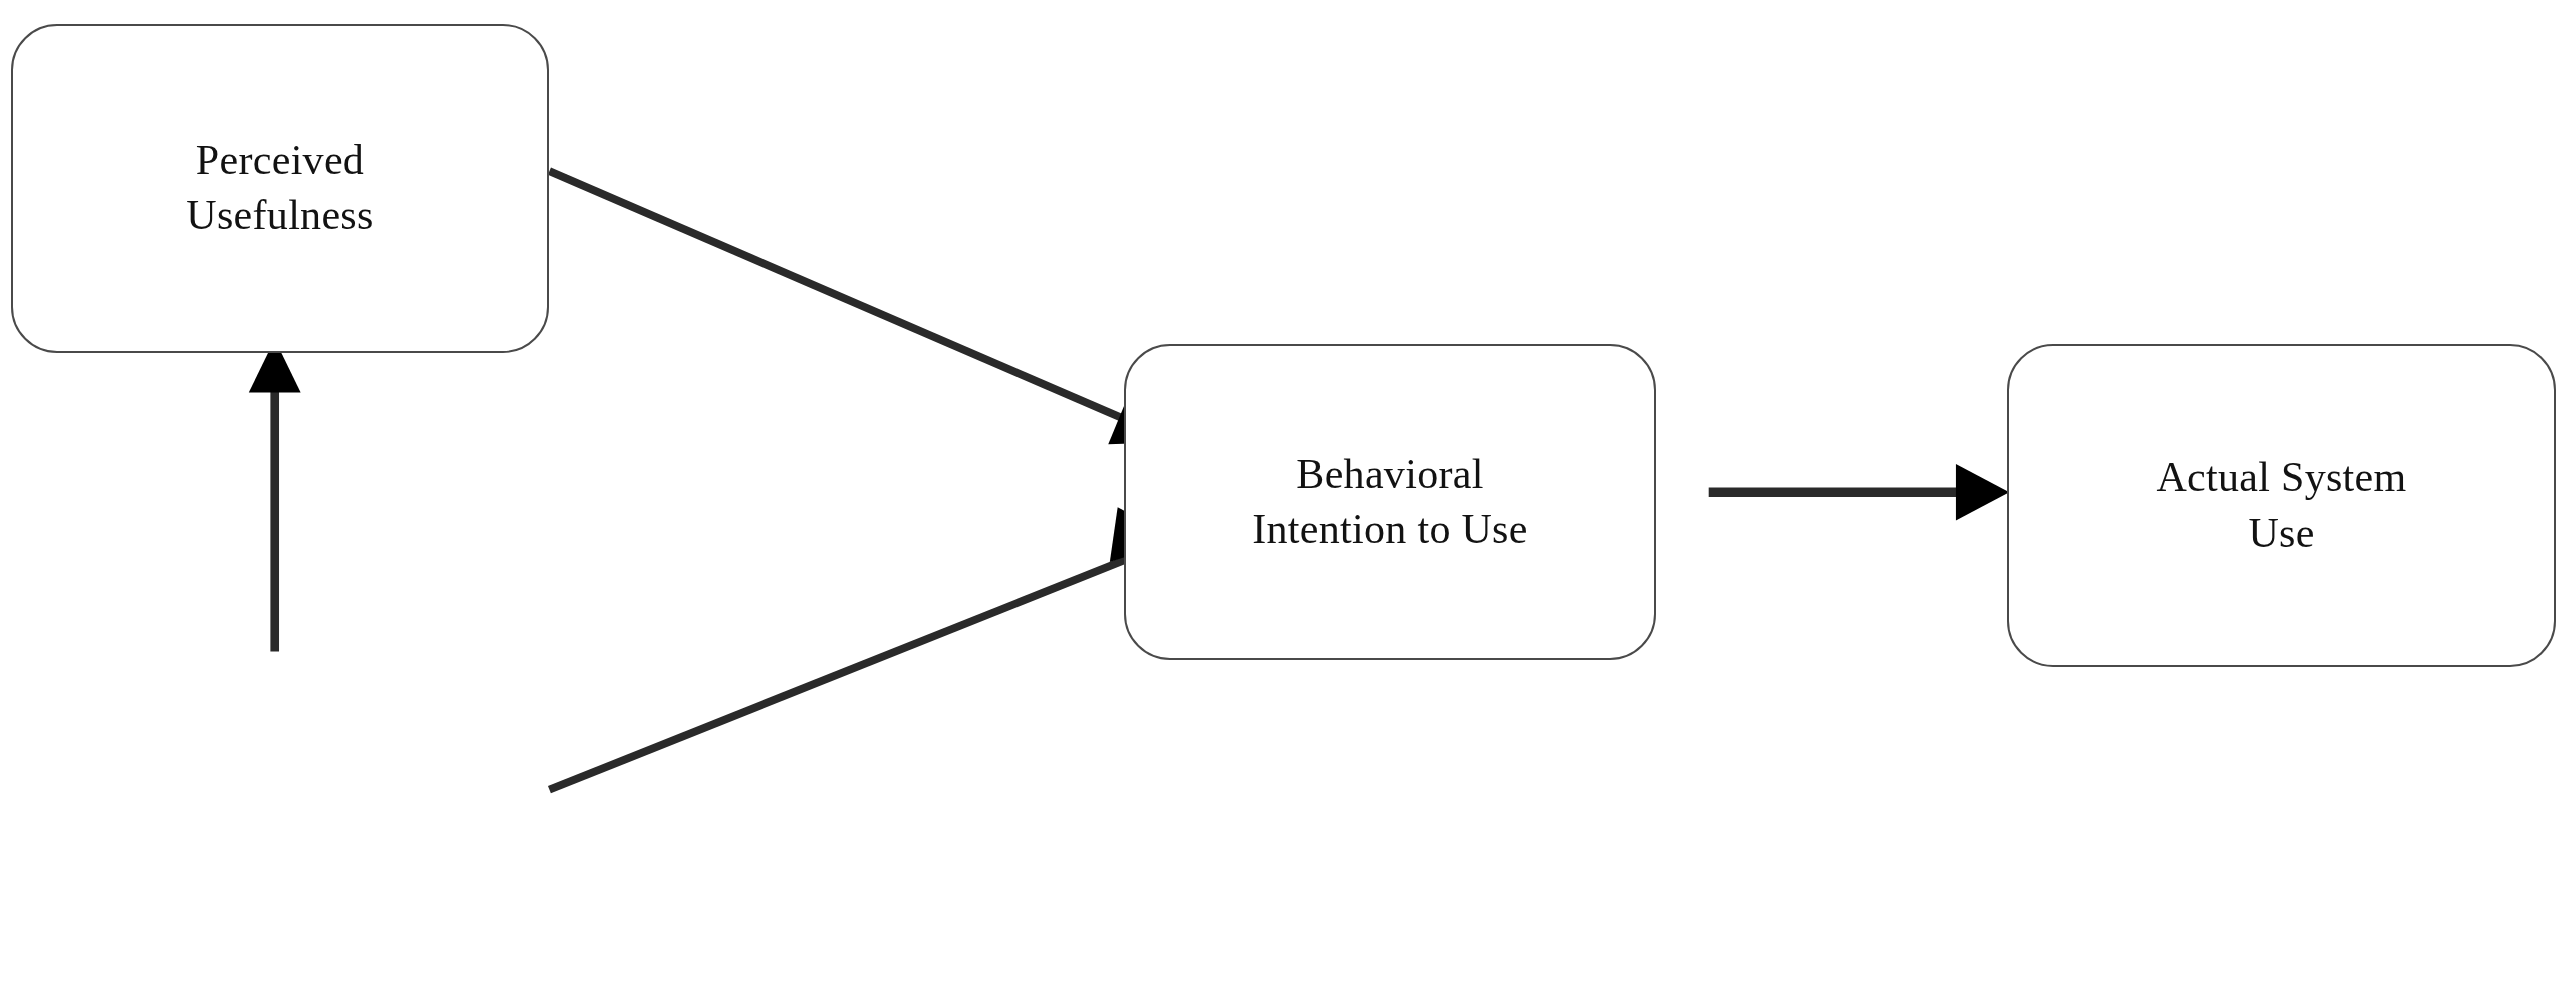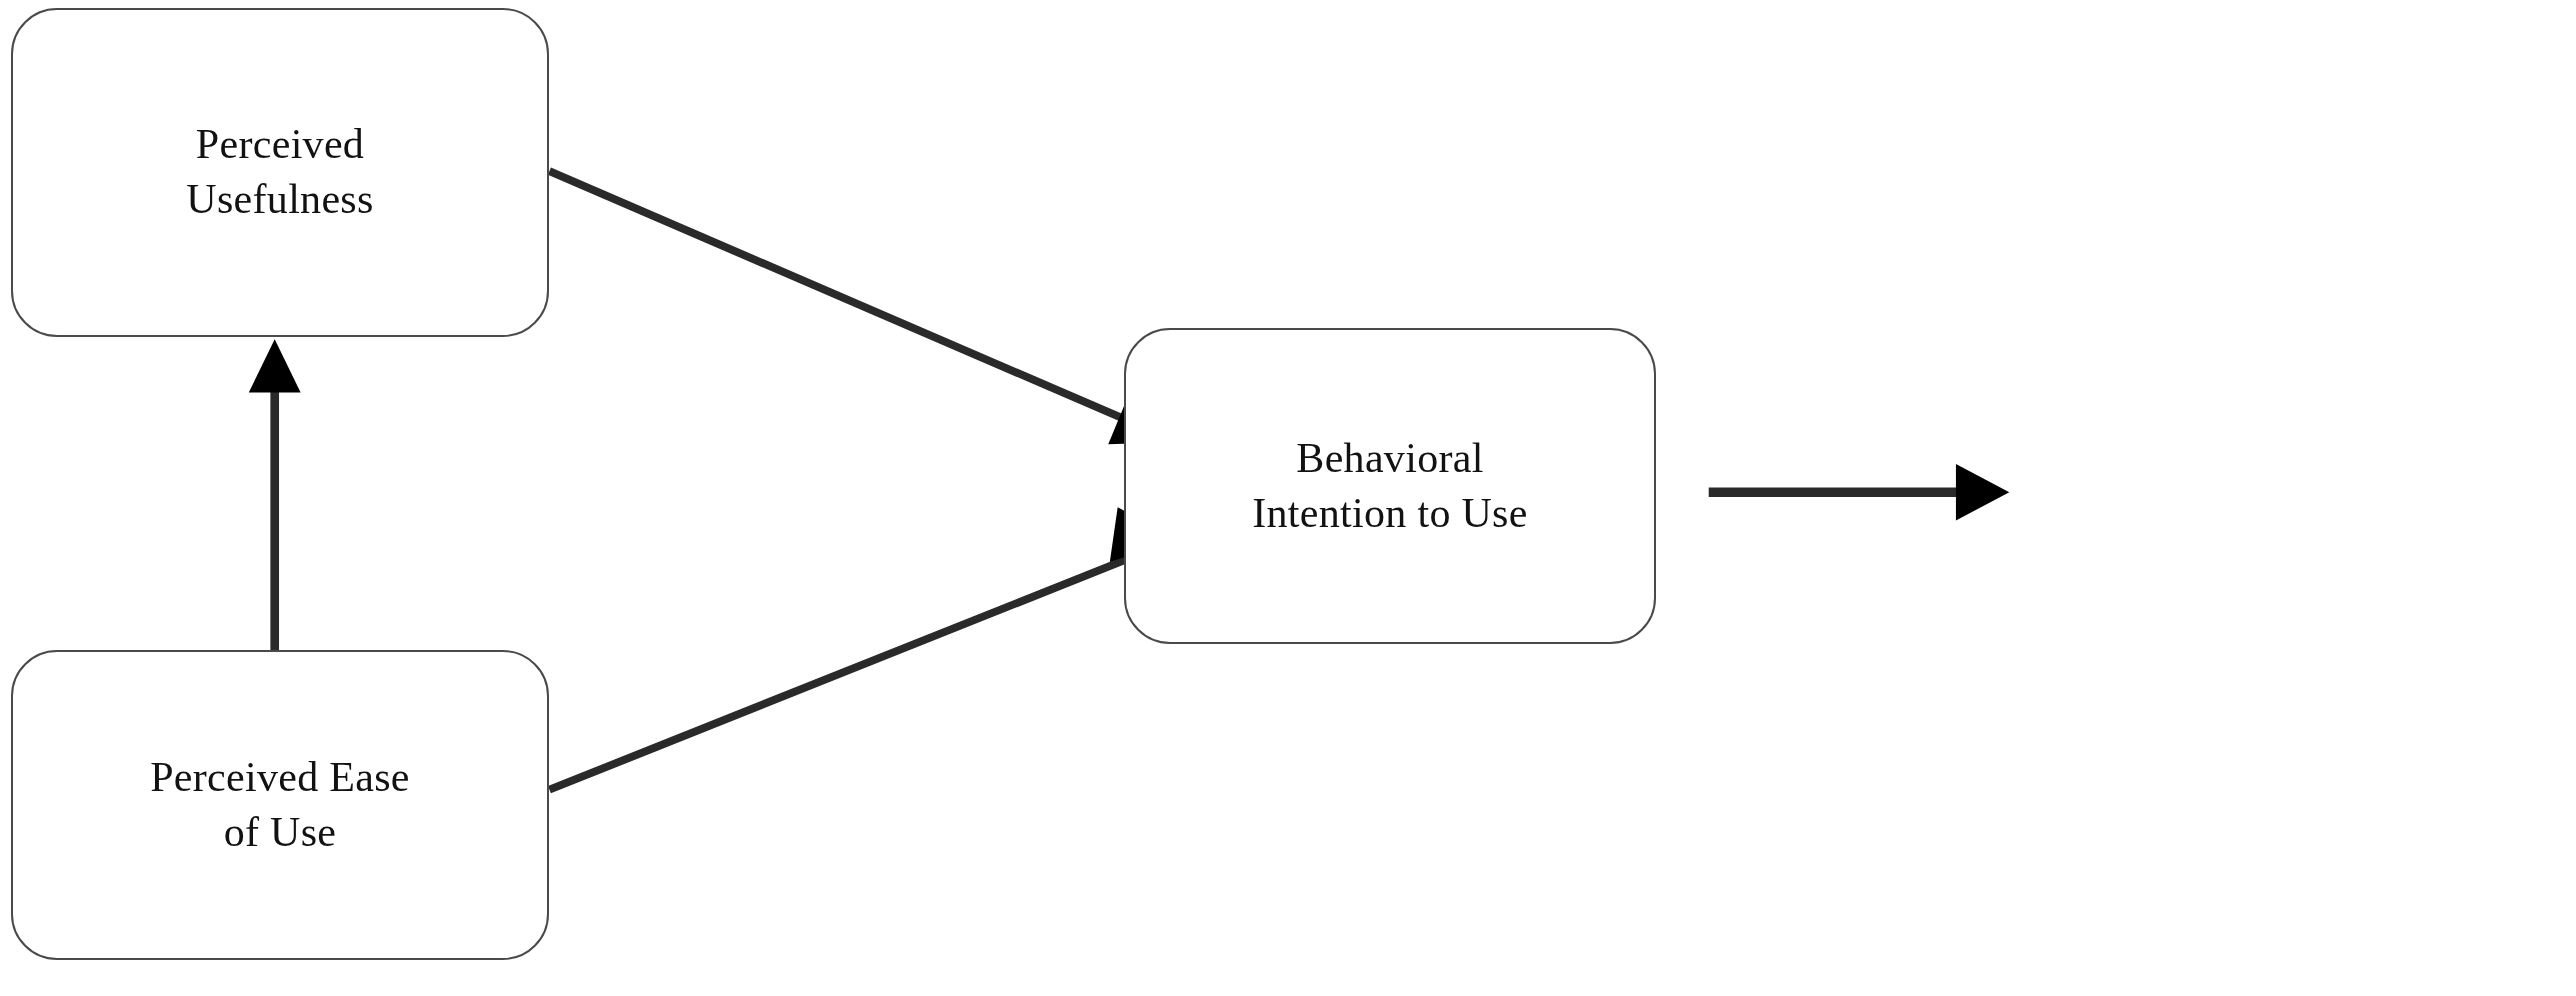--- a/index.html
+++ b/index.html
@@ -20,20 +20,21 @@
     position: absolute;
     box-sizing: border-box;
     background: #ffffff;
     border: 2.4px solid #4a4a4a;
     border-radius: 46px;
     display: flex;
     align-items: center;
     justify-content: center;
     text-align: center;
     z-index: 3;
+    margin-top: 16px;
   }
   .node-label {
     font-family: "Liberation Serif", "DejaVu Serif", serif;
     font-size: 42px;
     line-height: 1.32;
     color: #121212;
     letter-spacing: 0.3px;
     padding: 0 20.4px;
     white-space: pre-line;
   }
@@ -80,25 +81,25 @@
       <line x1="2177" y1="627" x2="2505" y2="627" stroke-width="12"></line>
       <polygon points="2560,627 2492,663 2492,591"></polygon>
     </g>
   </svg>
 
   <div class="node" id="node-pu">
     <span class="node-label">Perceived
 Usefulness</span>
   </div>
 
-  <div class="node" id="node-peou">
-    <span class="node-label">Perceived Ease
-of Use</span>
-  </div>
 
   <div class="node" id="node-bi">
     <span class="node-label">Behavioral
 Intention to Use</span>
   </div>
 
+  <div class="node" id="node-asu">
+    <span class="node-label">Actual System
+Use</span>
+  </div>
 
 </div>
 
 
 </body></html>

